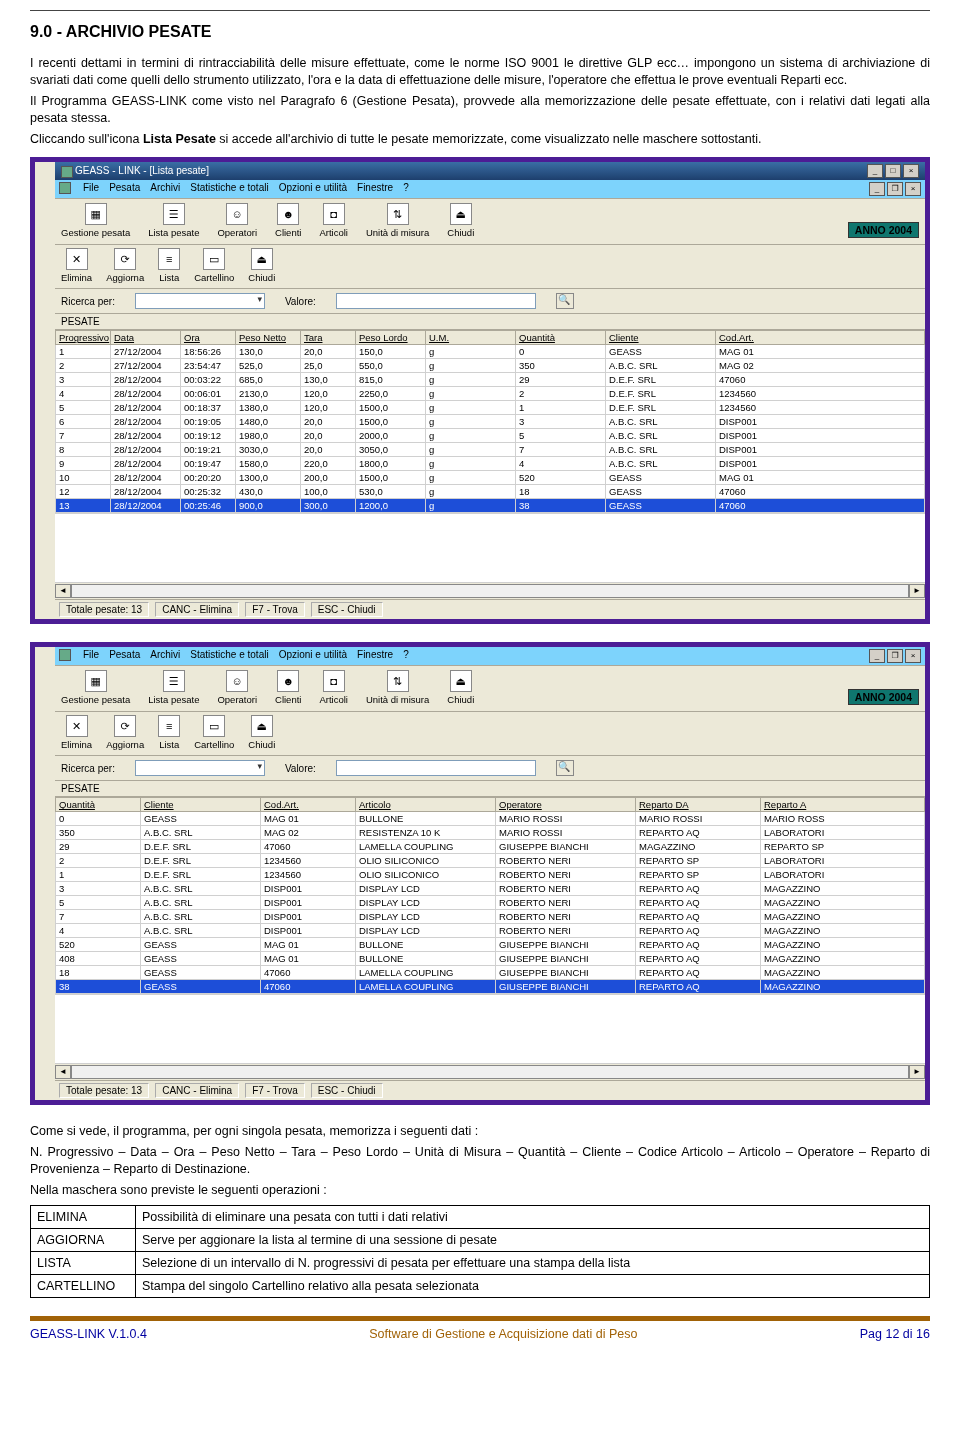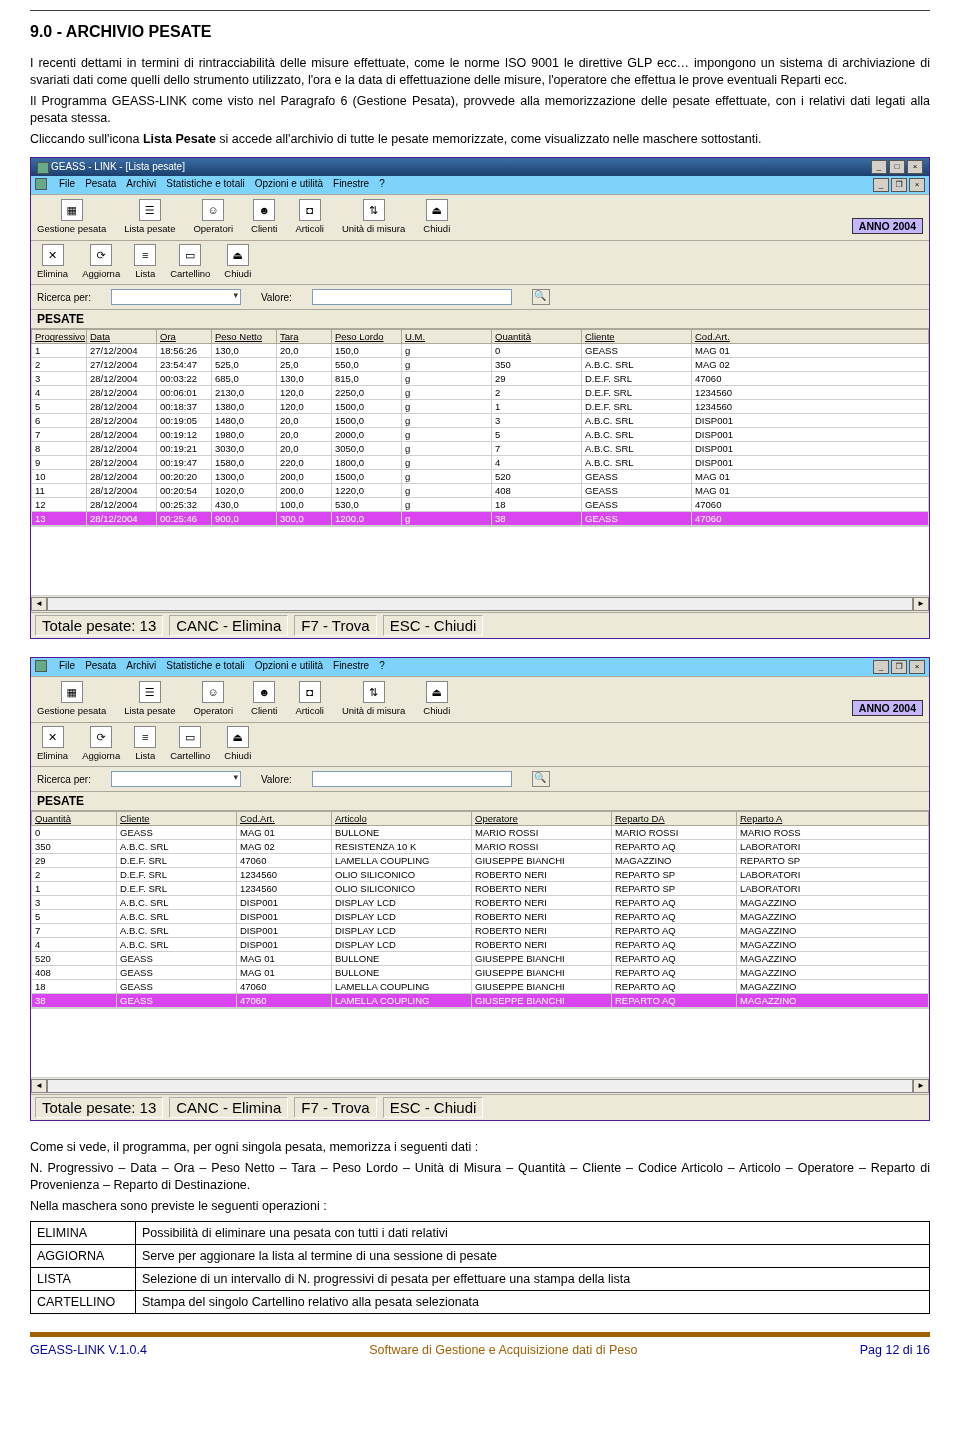--- a/index.html
+++ b/index.html
@@ -10,24 +10,25 @@
     color: #000;
     background: #fff;
     width: 960px;
     padding: 0 30px 20px 30px;
   }
   hr.page-rule { border: none; border-top: 1px solid #444; margin: 10px 0 12px 0; }
   h2.sec-title { font-size: 16px; font-weight: bold; margin: 8px 0 14px 0; }
   p.body-text { margin: 0 0 4px 0; text-align: justify; line-height: 1.35; }
   .sc-window {
     margin: 10px 0 18px 0;
-    border: 1px solid #4c1d95;
+    border: 5px solid #4c1d95;
     font-family: Tahoma, Arial, sans-serif;
     font-size: 10px;
     background: #ece9d8;
+    padding-left: 20px;
   }
   .title-bar {
     background: linear-gradient(to bottom,#3a6ea5,#1d3f6d);
     color: #fff;
     padding: 2px 6px;
     display: flex; align-items: center; justify-content: space-between;
     height: 18px;
   }
   .title-bar .tbtns { display: flex; gap: 2px; }
   .tbtn { width: 16px; height: 14px; background:#d4d0c8; border:1px solid #555; font-size:8px; text-align:center; line-height:12px; color:#000; }
@@ -41,55 +42,55 @@
   .small-icon { display:inline-block; width:12px; height:12px; background:#6a8; border:1px solid #555; margin-right:2px; vertical-align:middle;}
   .close-ctrl { margin-left:auto; display:flex; gap:2px; }
   .toolbar {
     background:#ece9d8;
     border-bottom:1px solid #aca899;
     padding:4px 6px 6px 6px;
     display:flex; align-items:flex-end; gap:18px;
   }
   .tool-item { display:flex; flex-direction:column; align-items:center; gap:2px; font-size:9.5px; }
   .tool-item .ti-icon { width:22px; height:22px; border:1px solid #888; background:#fff; display:flex;align-items:center;justify-content:center; font-size:11px;}
-  .anno-box { margin-left:auto; border:1px solid #333; background:#c4b5fd; padding:1px 6px; font-weight:bold; font-size:10.5px;}
+  .anno-box { margin-left:auto; border:1px solid #333; background:#0f766e; padding:1px 6px; font-weight:bold; font-size:10.5px;}
   .sub-toolbar {
     background:#ece9d8; border-bottom:1px solid #aca899;
     padding:3px 6px 5px 6px; display:flex; gap:14px;
   }
   .search-row {
     background:#ece9d8; border-bottom:1px solid #aca899;
     padding:4px 6px; display:flex; align-items:center; gap:20px;
   }
   .search-row .combo { width:130px; height:16px; border:1px solid #7f9db9; background:#fff; position:relative; }
   .search-row .combo::after{content:"▾"; position:absolute; right:2px; top:0; font-size:9px; color:#333;}
   .search-row .txt { width:200px; height:16px; border:1px solid #7f9db9; background:#fff;}
   .search-row .find { width:18px; height:16px; border:1px solid #888; background:#ece9d8; text-align:center; font-size:10px;}
   .section-head {
     background:#ece9d8; border-bottom:1px solid #aca899;
-    padding:2px 6px; font-weight:bold; font-size:12px;
+    padding:2px 6px; font-weight:normal; font-size:10px;
   }
   table.grid {
     width:100%; border-collapse:collapse; background:#fff; font-size:9.5px; table-layout:fixed;
   }
   table.grid th {
     background:#ece9d8; border:1px solid #aca899; padding:1px 3px; font-weight:normal; text-align:left;
     overflow:hidden; white-space:nowrap;text-decoration:underline;
   }
   table.grid td {
     border:1px solid #d0d0d0; padding:1px 3px; white-space:nowrap; overflow:hidden;
   }
-  table.grid tr.sel td { background:#d946ef; color:#fff; }
+  table.grid tr.sel td { background:#1d4ed8; color:#fff; }
   .grid-gap { height:70px; background:#fff; border-top:1px solid #d0d0d0; border-bottom:1px solid #d0d0d0;}
   .hscroll { height:16px; background:#ece9d8; display:flex; align-items:center;}
   .hscroll .arrow{ width:16px; height:14px; border:1px solid #888; background:#ece9d8; font-size:8px; text-align:center; line-height:12px;}
   .hscroll .track{ flex:1; height:14px; border:1px solid #888; background:#f0f0f0;}
   .status-bar{
     background:#ece9d8; border-top:1px solid #aca899;
-    padding:2px 4px; display:flex; gap:6px; font-size:15px;
+    padding:2px 4px; display:flex; gap:6px; font-size:10px;
   }
   .status-bar .cell{ border:1px inset #fff; padding:1px 6px; }
   
   table.ops { border-collapse: collapse; width:100%; margin-top:6px; }
   table.ops td { border:1px solid #000; padding:4px 6px; font-size:12.5px; vertical-align:top;}
   table.ops td.k { width:105px; }
   footer.page-foot {
     display:flex; justify-content:space-between; margin-top:18px;
     font-size:12.5px; color:#0000A0;
     border-top:5px solid #a16207; padding-top:6px;
@@ -336,32 +337,20 @@
           <td>00:20:20</td>
           <td>1300,0</td>
           <td>200,0</td>
           <td>1500,0</td>
           <td>g</td>
           <td>520</td>
           <td>GEASS</td>
           <td>MAG 01</td>
         </tr>
         <tr>
-          <td>11</td>
-          <td>28/12/2004</td>
-          <td>00:20:54</td>
-          <td>1020,0</td>
-          <td>200,0</td>
-          <td>1220,0</td>
-          <td>g</td>
-          <td>408</td>
-          <td>GEASS</td>
-          <td>MAG 01</td>
-        </tr>
-        <tr>
           <td>12</td>
           <td>28/12/2004</td>
           <td>00:25:32</td>
           <td>430,0</td>
           <td>100,0</td>
           <td>530,0</td>
           <td>g</td>
           <td>18</td>
           <td>GEASS</td>
           <td>47060</td>

